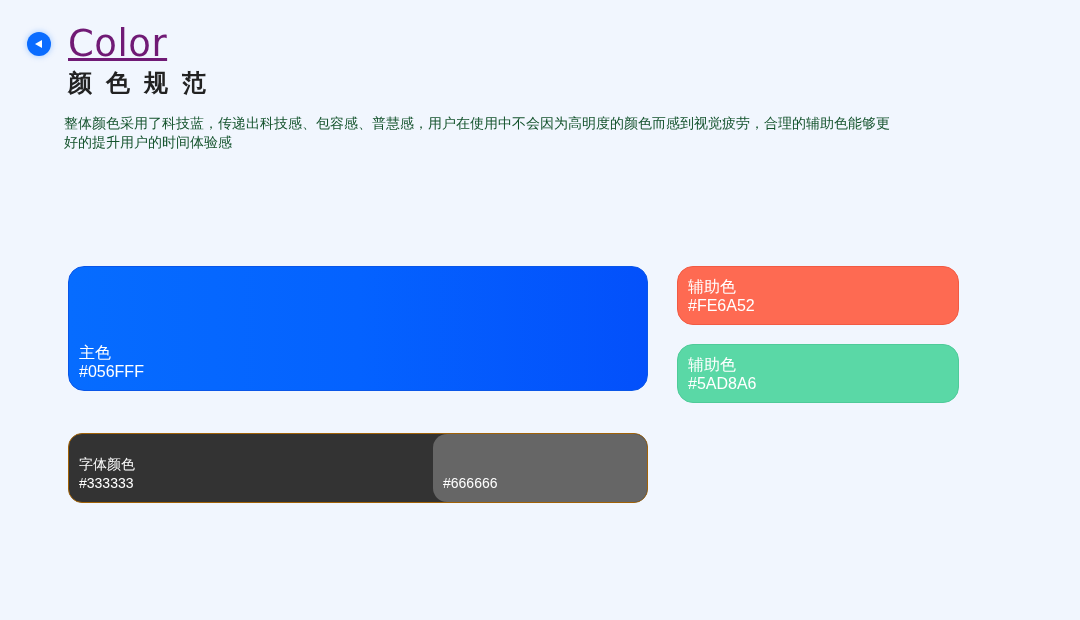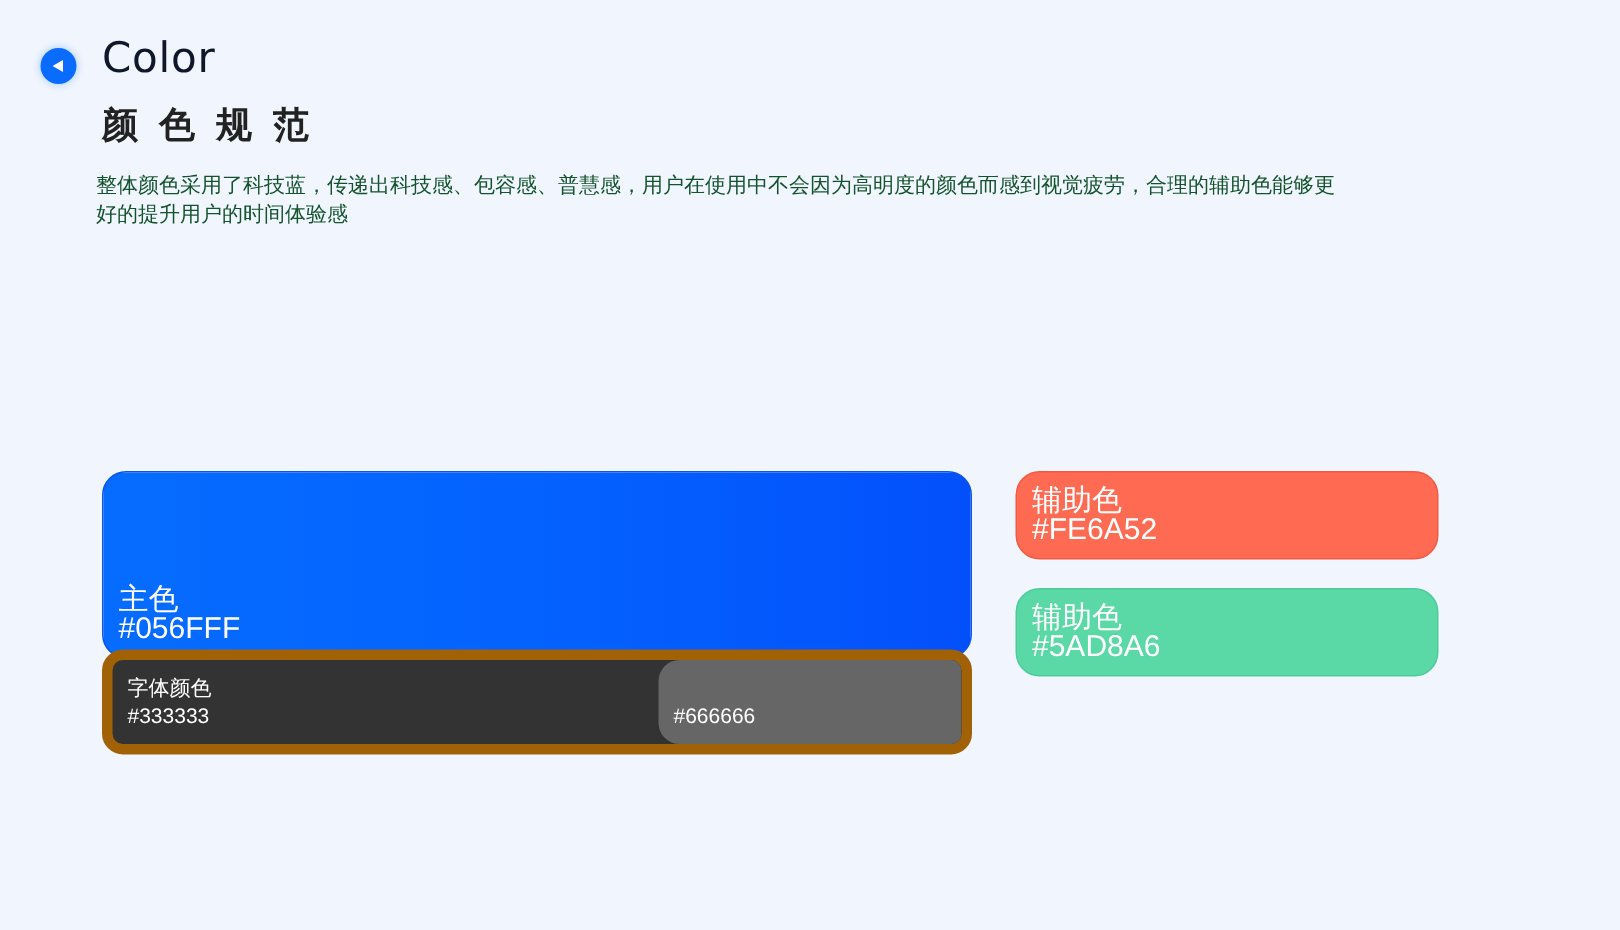--- a/index.html
+++ b/index.html
@@ -19,54 +19,55 @@
     .badge::after {
       content: ""; position: absolute; left: 8px; top: 8px;
       width: 0; height: 0;
       border-top: 4px solid transparent;
       border-bottom: 4px solid transparent;
       border-right: 7px solid #fff;
     }
     .title {
       position: absolute; left: 68px; top: 22px;
       font-family: "DejaVu Sans", sans-serif;
-      font-size: 28px; font-weight: 400; color: #0f172a;
+      font-size: 37px; font-weight: 400; color: #701a75;
       letter-spacing: 0.5px;
+      text-decoration: underline;
     }
     .subtitle {
       position: absolute; left: 68px; top: 67px;
       font-size: 24px; font-weight: 700; color: #222;
       letter-spacing: 14px;
     }
     .desc {
       position: absolute; left: 64px; top: 114px; width: 830px;
       font-size: 14px; line-height: 19px; color: #14532d;
     }
     .card {
       position: absolute; border-radius: 16px; color: #fff;
-      font-size: 20px; line-height: 19px; margin-top: 48px;
+      font-size: 16px; line-height: 19px;
     }
     .card .txt { position: absolute; left: 10px; bottom: 9px; }
     .primary {
       left: 68px; top: 266px; width: 580px; height: 125px;
       background: linear-gradient(90deg, #066cff 0%, #0462ff 50%, #0350fb 100%);
       border: 1px solid #0a56e8;
     }
     .accent-1 {
       left: 677px; top: 266px; width: 282px; height: 59px;
       background: #fe6a52; border: 1px solid #f25a43;
     }
     .accent-2 {
       left: 677px; top: 344px; width: 282px; height: 59px;
       background: #5ad8a6; border: 1px solid #4fcb99;
     }
     .font-bar {
       position: absolute; left: 68px; top: 433px; width: 580px; height: 70px;
       border-radius: 14px; overflow: hidden; background: #333333;
-      border: 7px solid #a16207;
+      border: 1px solid #a16207;
     }
     .font-bar .seg {
       position: absolute; top: 0; bottom: 0; color: #fff;
       font-size: 14px; line-height: 19px;
     }
     .seg-dark { left: 0; width: 400px; }
     .seg-mid { left: 364px; right: 0; background: #666666; border-radius: 14px 0 0 14px; }
     .seg-light { left: 464px; right: 0; background: #bbbbbb; border-radius: 14px 0 0 14px; }
     .seg .txt { position: absolute; left: 10px; bottom: 9px; }
   </style>

